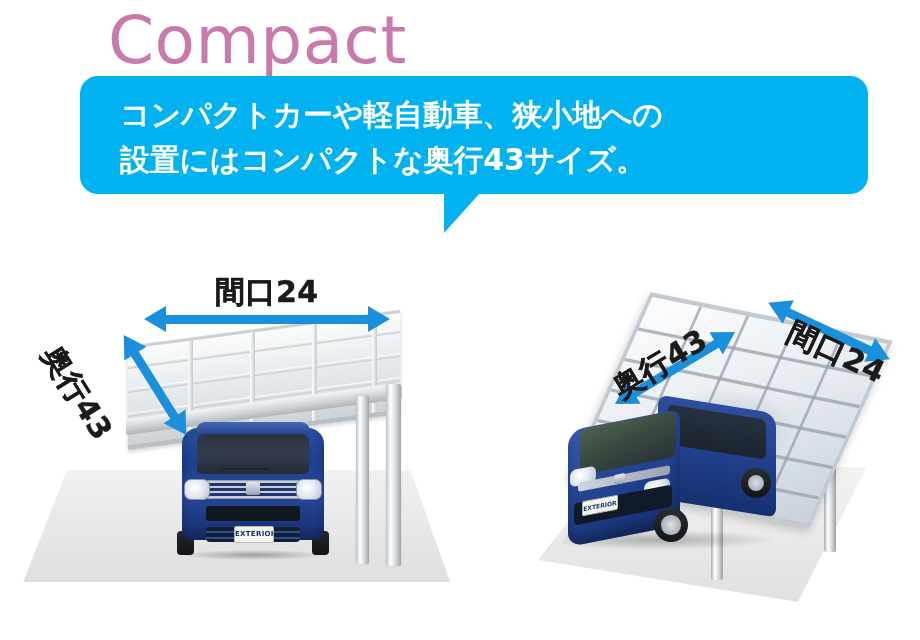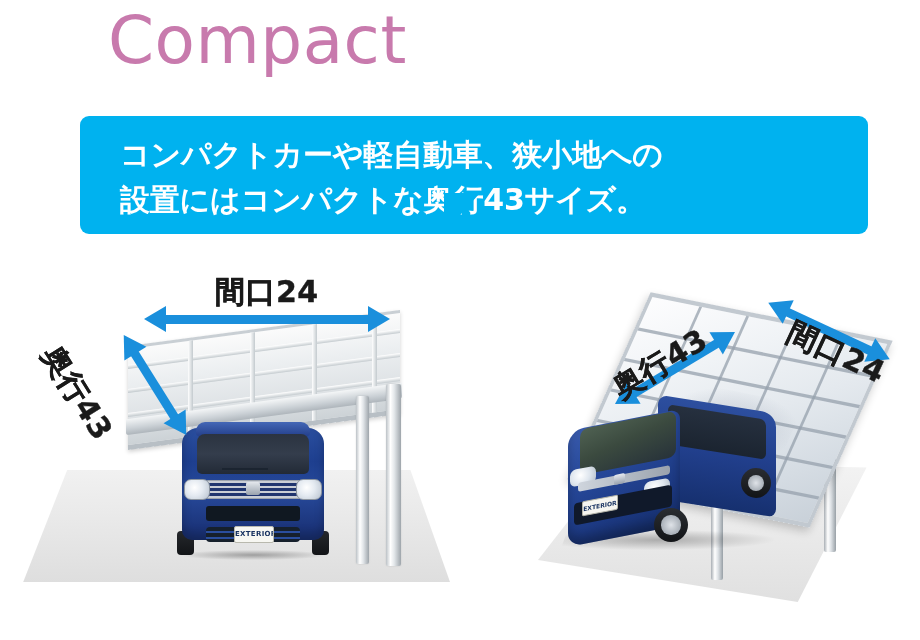--- a/index.html
+++ b/index.html
@@ -38,23 +38,22 @@
   }
 
   
   #callout {
     position: absolute;
     left: 80px;
     top: 76px;
     width: 788px;
     height: 118px;
     background: #00b2ef;
-    border-radius: 9px;
+    border-radius: 18px;
     box-sizing: border-box;
-    margin-top: 40px;
   }
   #callout-text {
     position: absolute;
     left: 40px;
     top: 16px;
     width: 720px;
     color: #ffffff;
     font-size: 30px;
     line-height: 45px;
     font-weight: 700;

